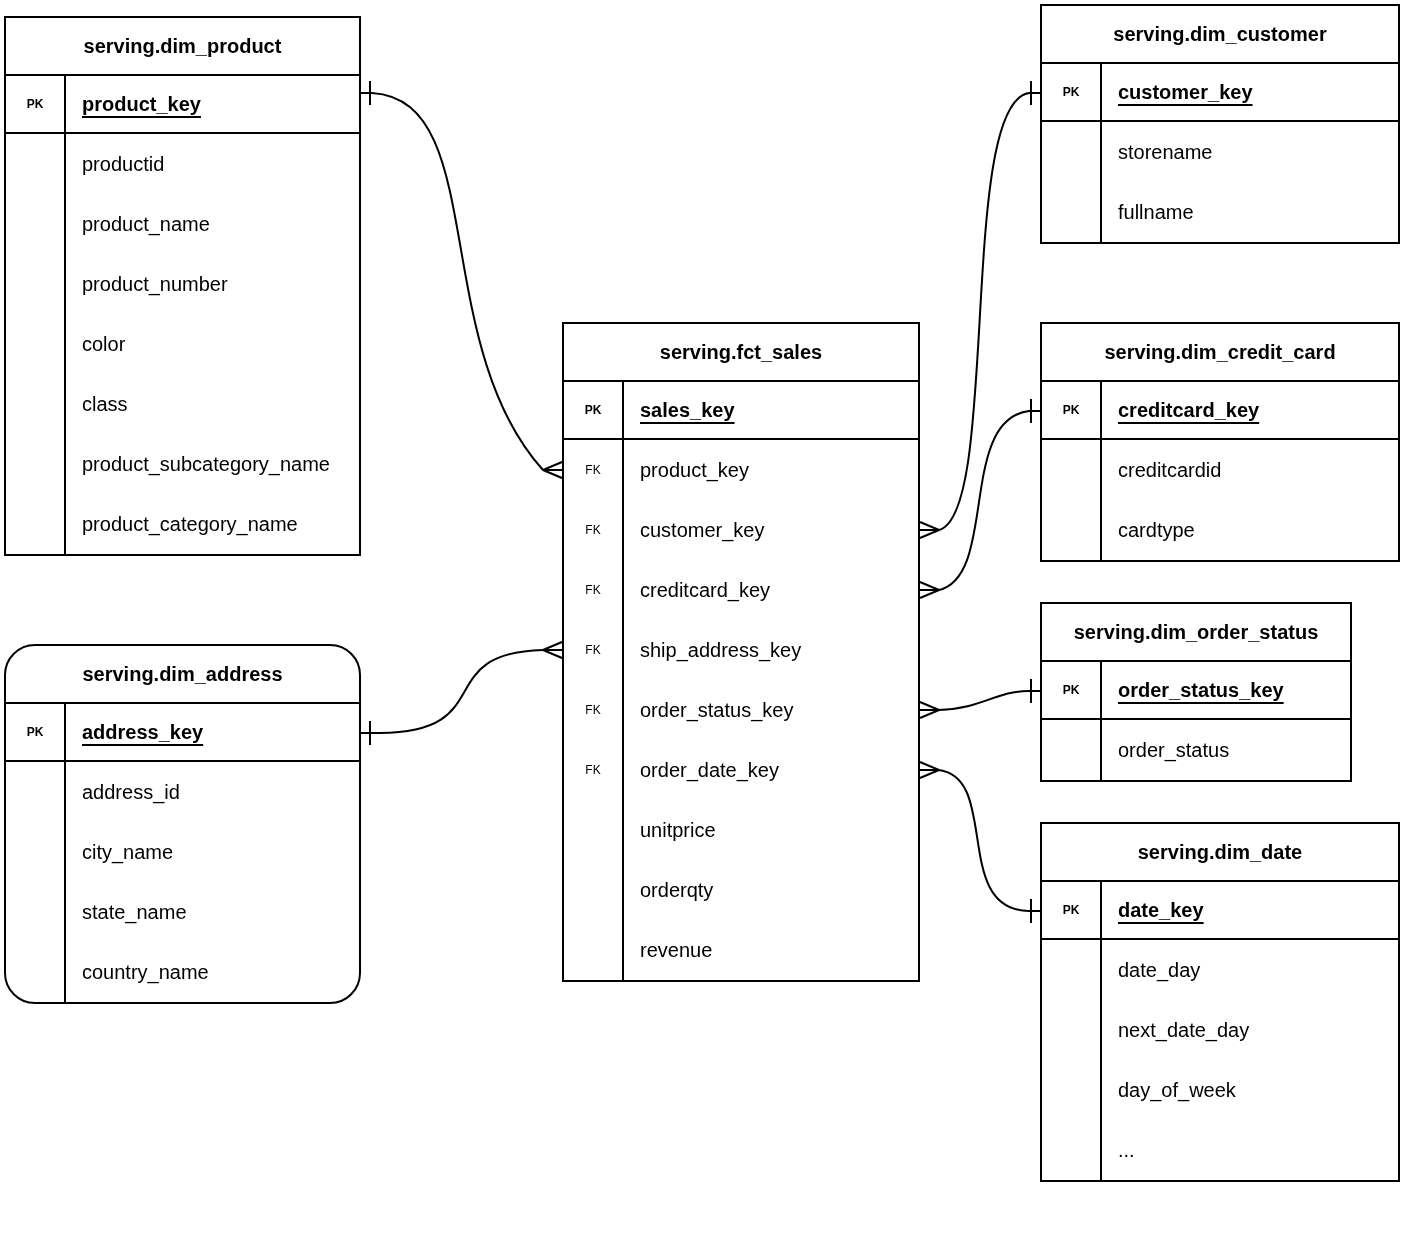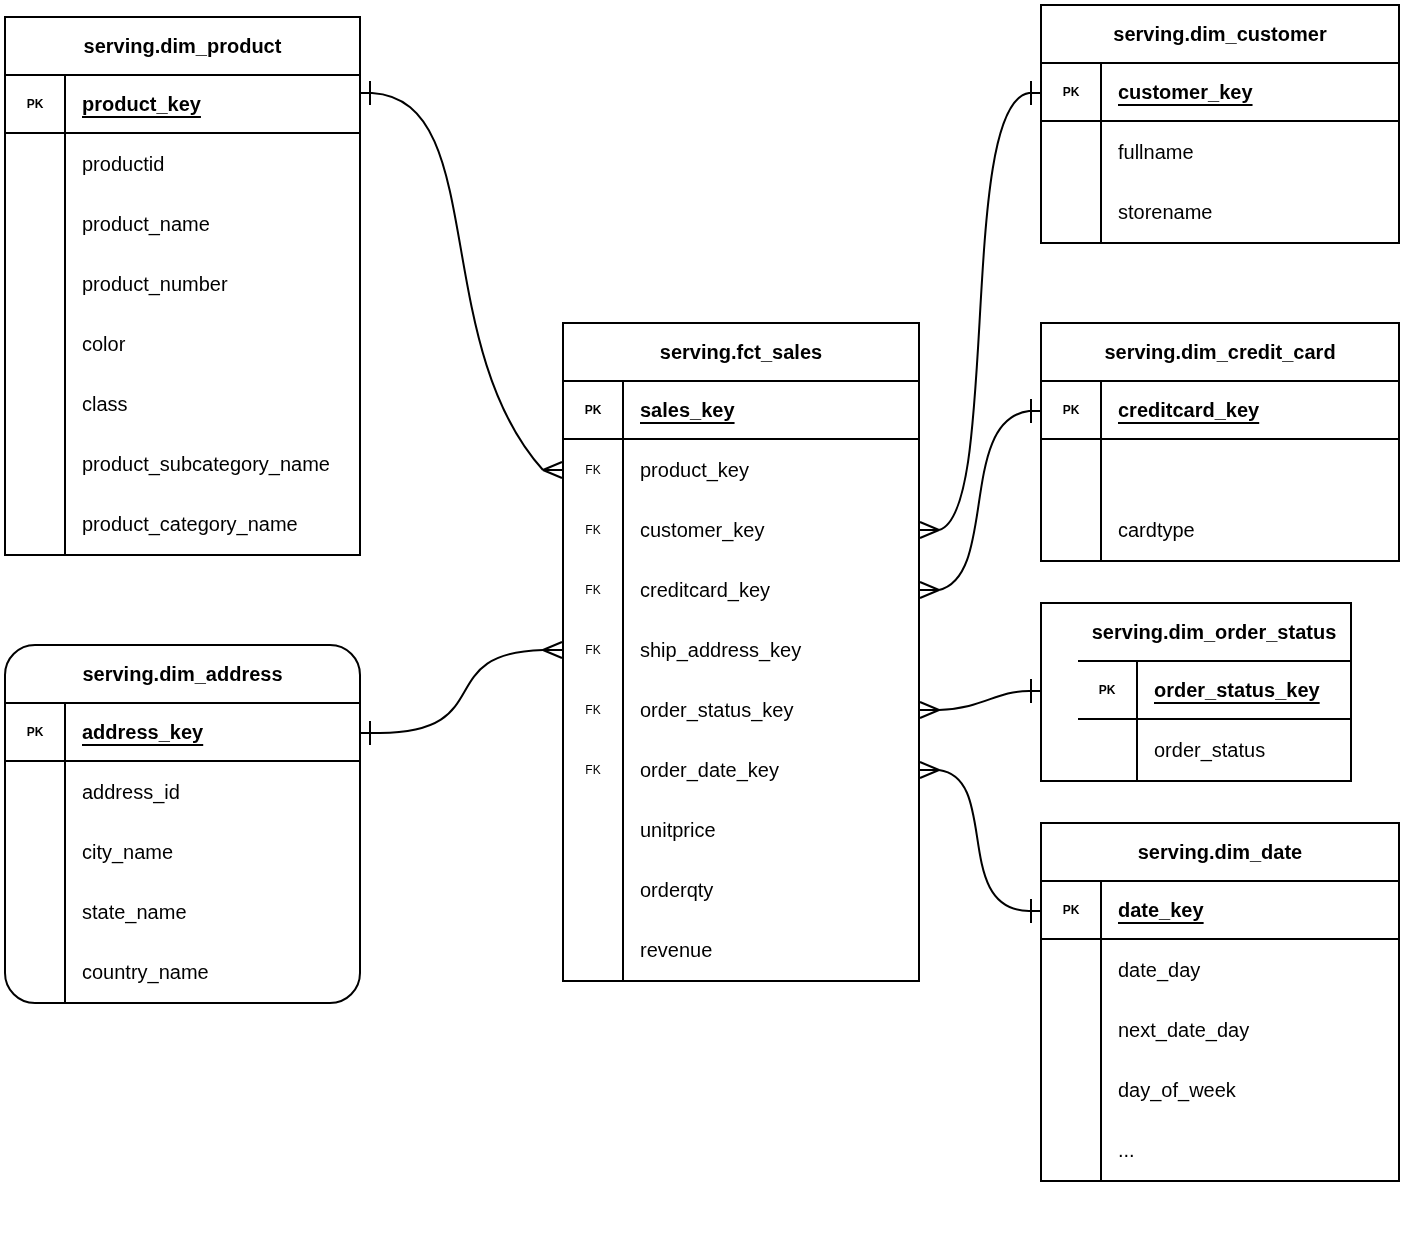--- a/index.html
+++ b/index.html
@@ -79,21 +79,21 @@
   .name-cell.wrap span, .name-cell .narrow {
     display: inline-block;
     max-width: 250px;
   }
   
   #t-product  { left: 4px;    top: 4px;   width: 357px; margin-top: 12px; }
   #t-address  { left: 4px;    top: 644px; width: 357px; border-radius: 31px; }
   #t-fct      { left: 562px;  top: 322px; width: 358px; }
   #t-customer { left: 1040px; top: 4px;   width: 360px; }
   #t-credit   { left: 1040px; top: 322px; width: 360px; }
-  #t-status   { left: 1040px; top: 602px; width: 312px; padding-left: 36px; }
+  #t-status   { left: 1040px; top: 602px; width: 312px; }
   #t-date     { left: 1040px; top: 822px; width: 360px; }
 </style>
 </head>
 <body>
 
 <div id="canvas">
 
   <svg id="connectors" width="1402" height="1242" viewBox="0 0 1402 1242" xmlns="http://www.w3.org/2000/svg">
     <g>
       <path d="M 360 93 L 372 93 C 490 100, 428 342, 543 470"></path>
@@ -234,36 +234,37 @@
   </div>
 
   <div class="table" id="t-customer">
     <div class="t-header">serving.dim_customer</div>
     <div class="t-row pk-row">
       <div class="key-cell">PK</div>
       <div class="name-cell">customer_key</div>
     </div>
     <div class="t-row">
       <div class="key-cell"></div>
+      <div class="name-cell">storename</div>
+    </div>
+    <div class="t-row">
+      <div class="key-cell"></div>
       <div class="name-cell">fullname</div>
-    </div>
-    <div class="t-row">
-      <div class="key-cell"></div>
-      <div class="name-cell">storename</div>
     </div>
   </div>
 
   <div class="table" id="t-credit">
     <div class="t-header">serving.dim_credit_card</div>
     <div class="t-row pk-row">
       <div class="key-cell">PK</div>
       <div class="name-cell">creditcard_key</div>
     </div>
     <div class="t-row">
       <div class="key-cell"></div>
+      <div class="name-cell">creditcardid</div>
     </div>
     <div class="t-row">
       <div class="key-cell"></div>
       <div class="name-cell">cardtype</div>
     </div>
   </div>
 
   <div class="table" id="t-status">
     <div class="t-header">serving.dim_order_status</div>
     <div class="t-row pk-row">

